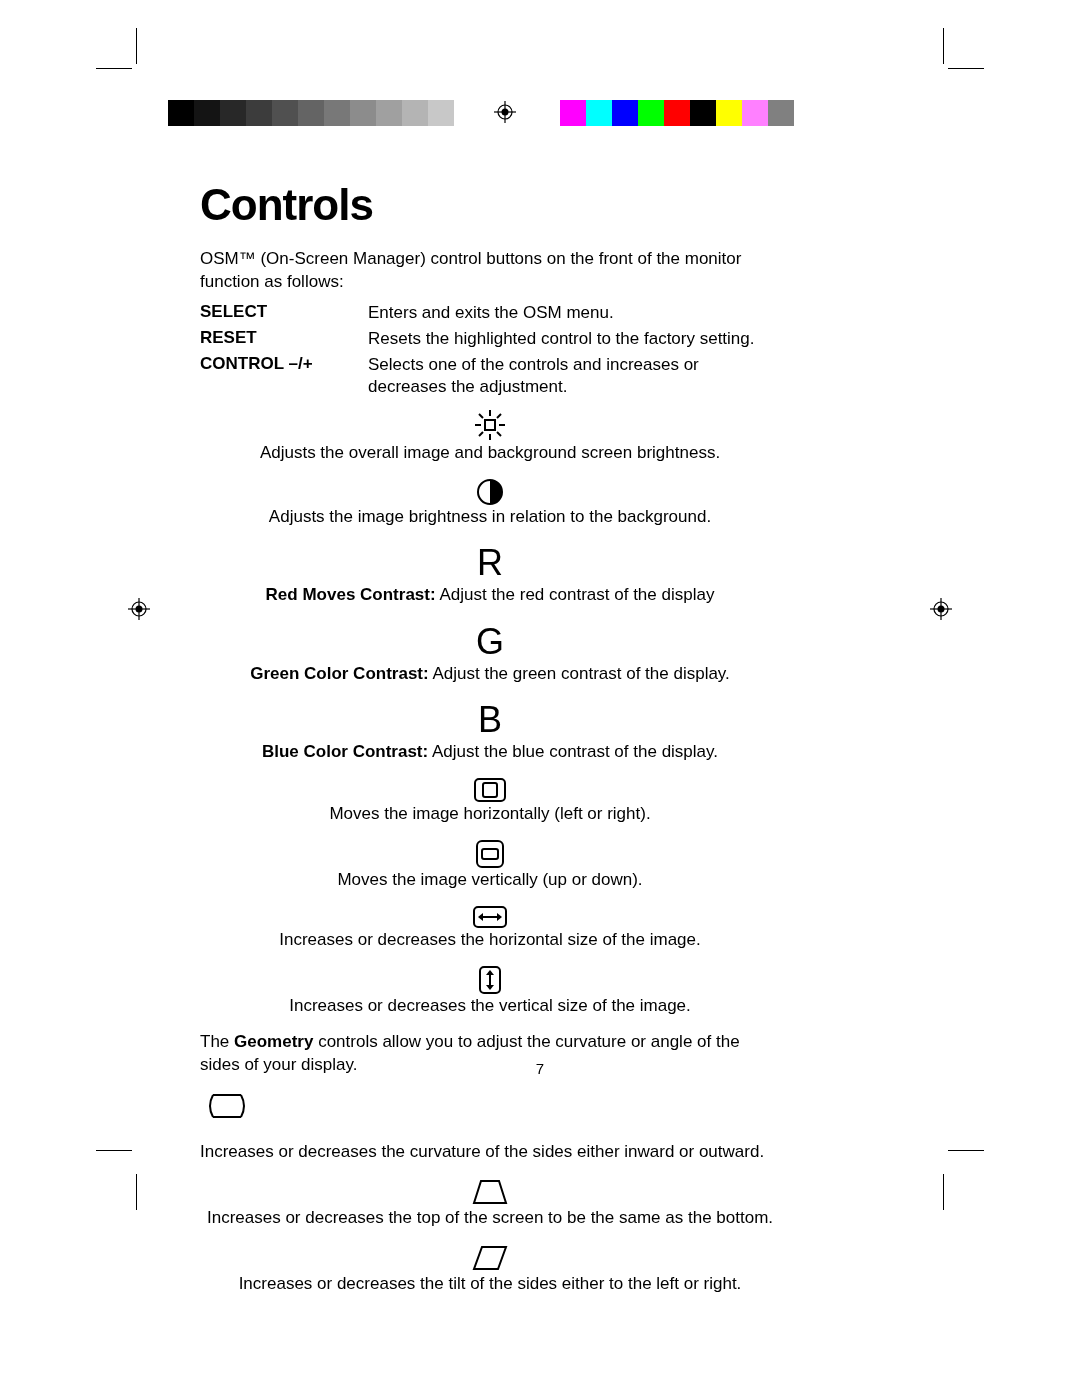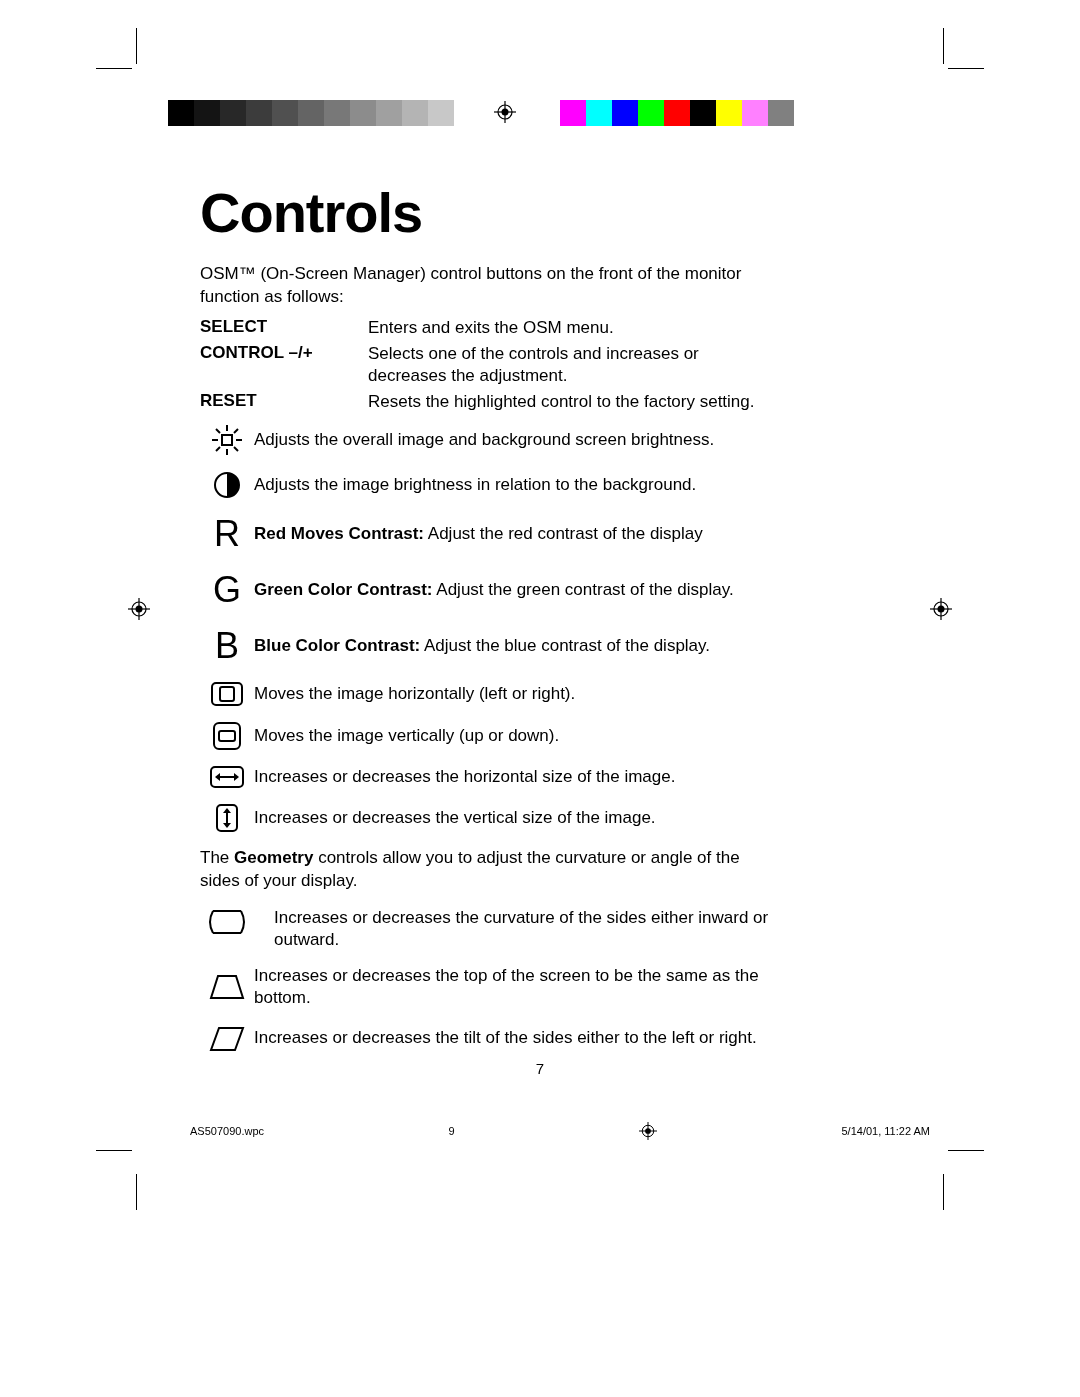--- a/index.html
+++ b/index.html
@@ -39,21 +39,21 @@
   
   .content {
     position: absolute;
     left: 200px;
     top: 180px;
     width: 580px;
   }
   h1 {
     font-family: "Arial Narrow", Arial, sans-serif;
     font-weight: bold;
-    font-size: 56px;
+    font-size: 44px;
     letter-spacing: -1px;
     margin: 0 0 18px 0;
   }
   .intro {
     font-size: 17px;
     line-height: 1.35;
     margin-bottom: 6px;
   }
   .ctrl-table {
     display: table;
@@ -74,20 +74,21 @@
     padding: 2px 0;
     line-height: 1.3;
   }
   .icon-list {
     margin-top: 8px;
   }
   .icon-row {
     display: flex;
     align-items: center;
     margin-bottom: 14px;
+    flex-direction: column;
   }
   .icon-cell {
     width: 54px;
     flex-shrink: 0;
     display: flex;
     justify-content: center;
     align-items: center;
   }
   .icon-text {
     flex: 1;
@@ -198,26 +199,26 @@
   <div class="content">
     <h1>Controls</h1>
     <div class="intro">OSM™ (On-Screen Manager) control buttons on the front of the monitor function as follows:</div>
 
     <div class="ctrl-table">
       <div class="ctrl-row">
         <div class="ctrl-label">SELECT</div>
         <div class="ctrl-desc">Enters and exits the OSM menu.</div>
       </div>
       <div class="ctrl-row">
+        <div class="ctrl-label">RESET</div>
+        <div class="ctrl-desc">Resets the highlighted control to the factory setting.</div>
+      </div>
+      <div class="ctrl-row">
         <div class="ctrl-label">CONTROL  –/+</div>
         <div class="ctrl-desc">Selects one of the controls and increases or decreases the adjustment.</div>
-      </div>
-      <div class="ctrl-row">
-        <div class="ctrl-label">RESET</div>
-        <div class="ctrl-desc">Resets the highlighted control to the factory setting.</div>
       </div>
     </div>
 
     <div class="icon-list">
 
       <div class="icon-row">
         <div class="icon-cell">
           <svg width="34" height="34" viewBox="0 0 34 34">
             <rect x="12" y="12" width="10" height="10" fill="none" stroke="#000" stroke-width="2"></rect>
             <g stroke="#000" stroke-width="2">
@@ -337,25 +338,14 @@
             <polygon points="12,4 36,4 28,26 4,26" fill="none" stroke="#000" stroke-width="2"></polygon>
           </svg>
         </div>
         <div class="icon-text">Increases or decreases the tilt of the sides either to the left or right.</div>
       </div>
     </div>
   </div>
 
   <div class="footer-num">7</div>
 
-  <div class="slugline">
-    <span>AS507090.wpc</span>
-    <span>9</span>
-    <svg width="18" height="18" viewBox="0 0 22 22">
-      <circle cx="11" cy="11" r="7" fill="none" stroke="#000" stroke-width="1.2"></circle>
-      <circle cx="11" cy="11" r="3.5" fill="#000"></circle>
-      <line x1="0" y1="11" x2="22" y2="11" stroke="#000" stroke-width="1.2"></line>
-      <line x1="11" y1="0" x2="11" y2="22" stroke="#000" stroke-width="1.2"></line>
-    </svg>
-    <span>5/14/01, 11:22 AM</span>
-  </div>
 
 </div>
 
 </body></html>

